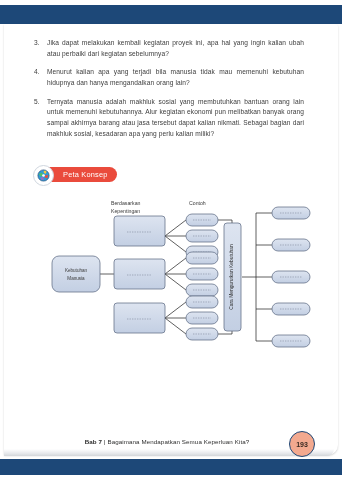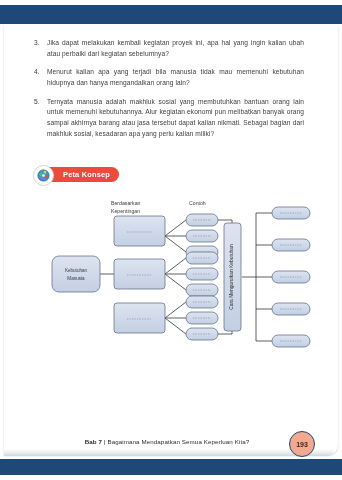--- a/index.html
+++ b/index.html
@@ -39,21 +39,21 @@
     text-align:justify;letter-spacing:0.09px;
   }
 
   
   .badge{position:absolute;left:40px;top:167px;display:flex;align-items:center;}
   .badge-pill{
     position:relative;display:flex;align-items:center;
     height:15px;background:#ea4b3c;border-radius:8px;
     padding:0 9px 0 23px;
   }
-  .badge-label{font-size:7.4px;color:#ffffff;font-weight:bold;letter-spacing:0.2px;}
+  .badge-label{font-size:7.4px;color:#ffffff;font-weight:normal;letter-spacing:0.2px;}
   .badge-icon{
     position:absolute;left:-7px;top:-2px;width:19px;height:19px;border-radius:50%;
     background:#ffffff;border:1.2px solid #cfd6de;
     display:flex;align-items:center;justify-content:center;
   }
   .badge-icon svg{display:block;}
 
   
   .diagram{position:absolute;left:34px;top:198px;width:286px;height:160px;}
   .diagram svg{display:block;}

